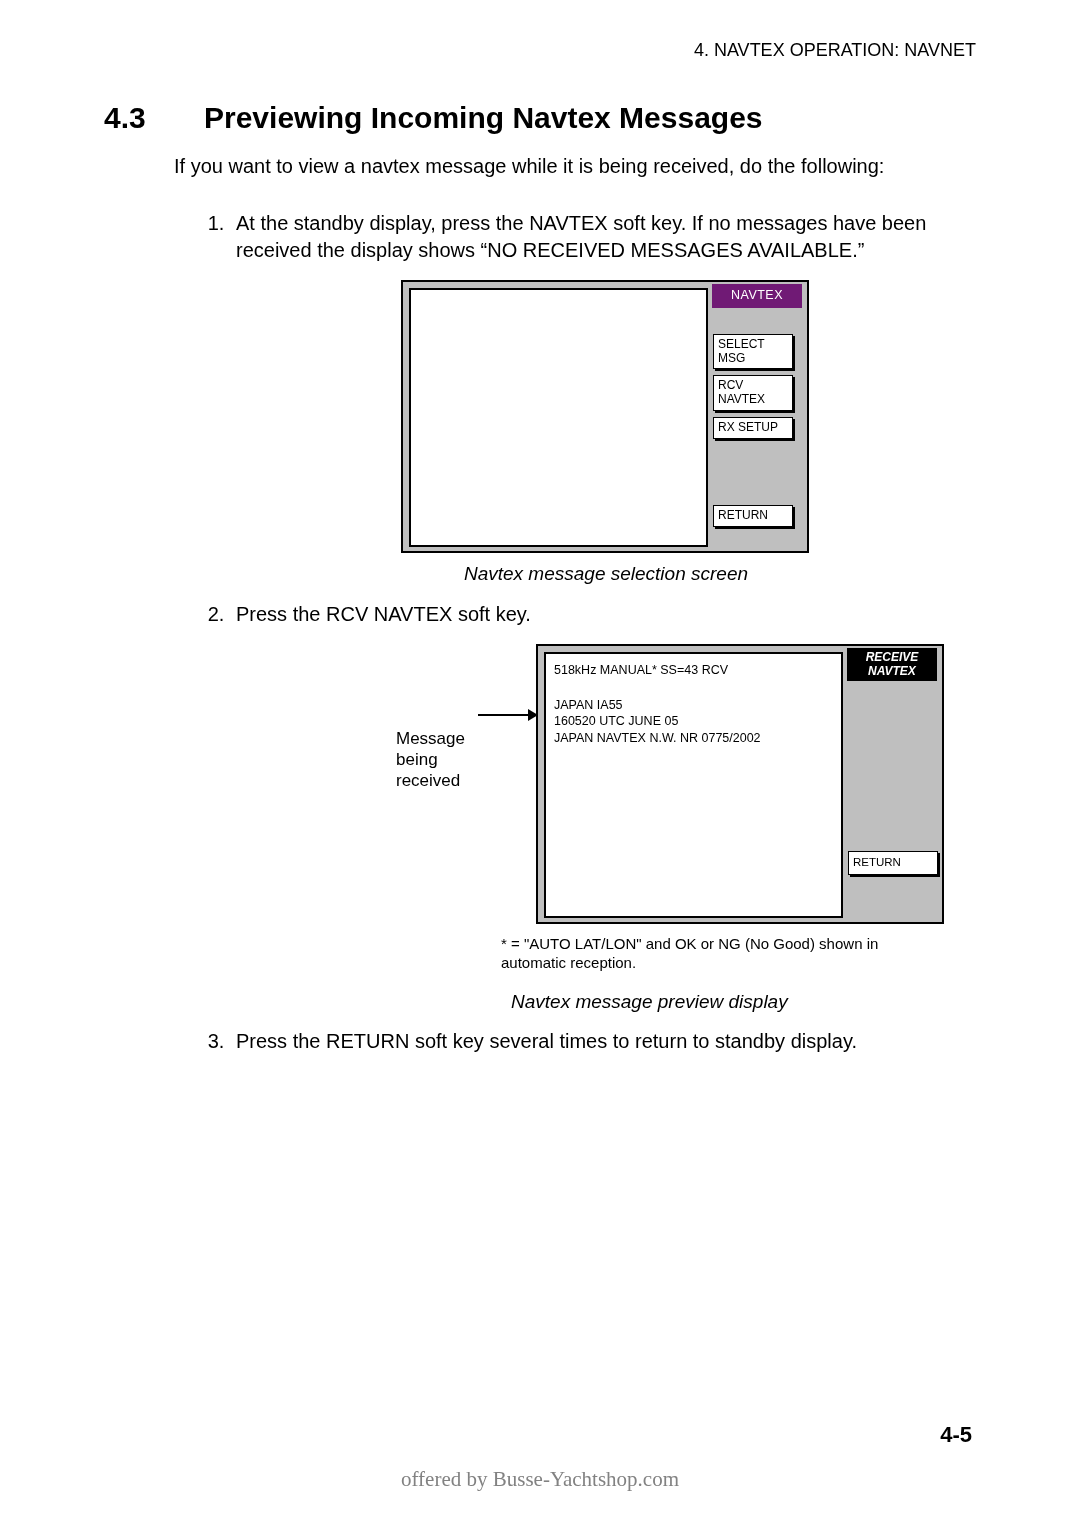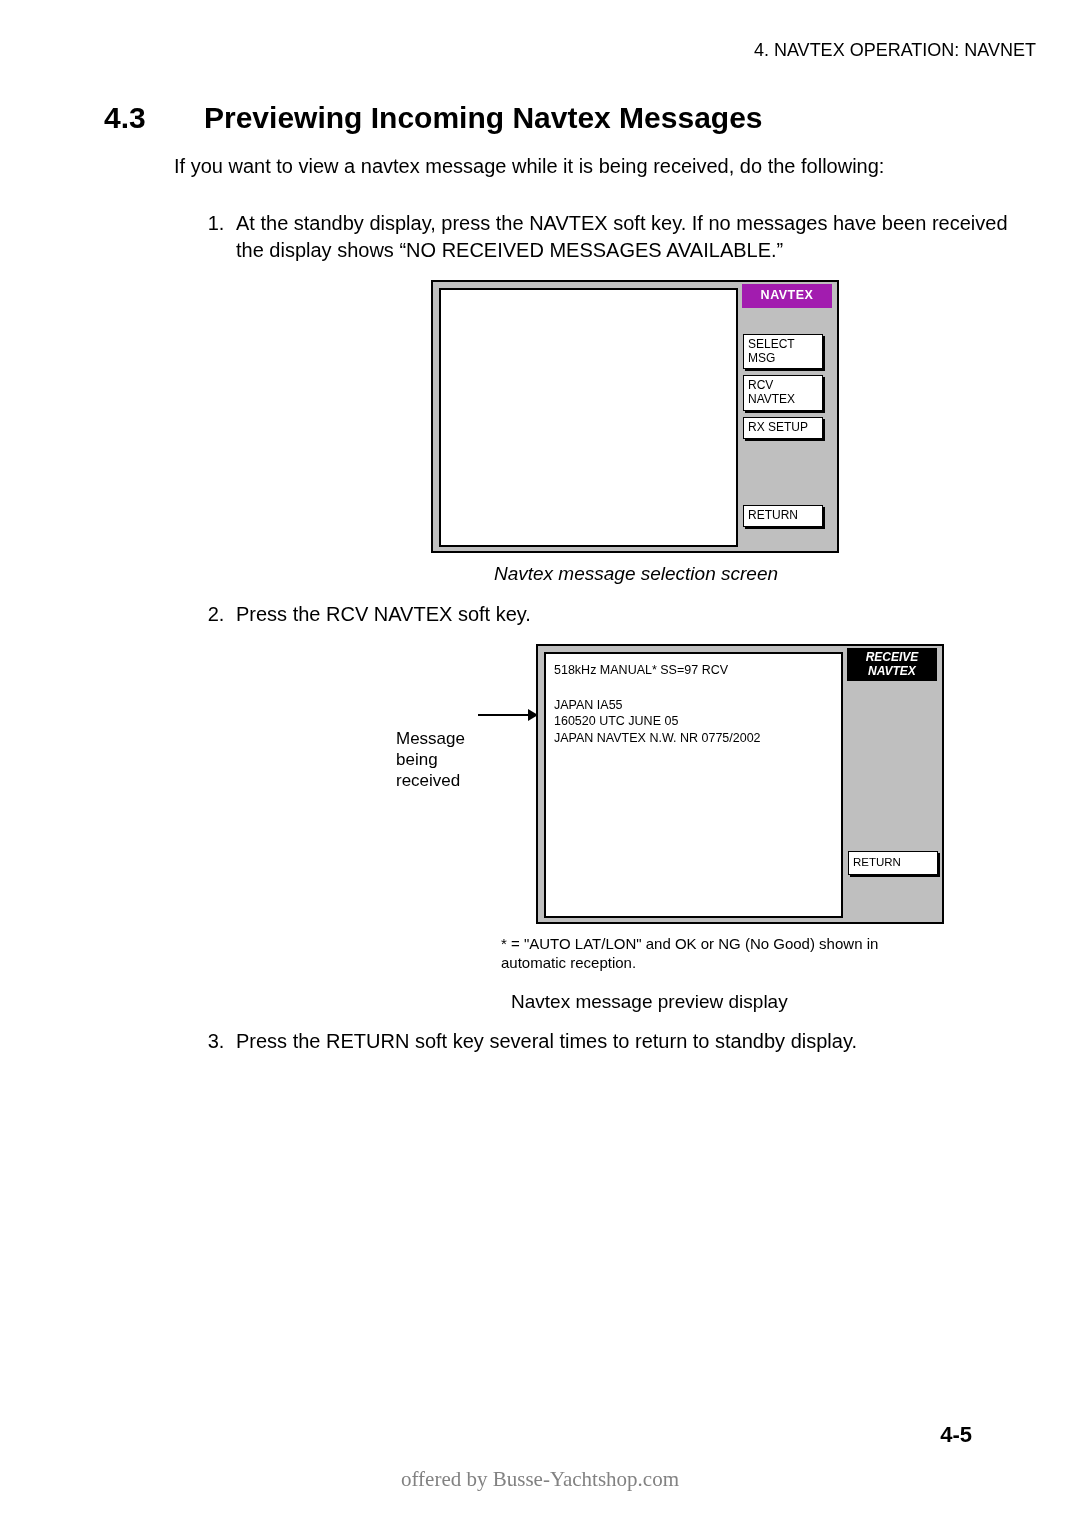--- a/index.html
+++ b/index.html
@@ -7,21 +7,21 @@
     padding: 0;
     background: #fff;
     font-family: Arial, Helvetica, sans-serif;
     color: #000;
     width: 1080px;
   }
   .page {
     width: 1080px;
     min-height: 1528px;
     box-sizing: border-box;
-    padding: 40px 44px 30px 104px;
+    padding: 40px 104px 30px 104px;
     position: relative;
   }
   .running-header {
     text-align: right;
     font-size: 18px;
     margin-bottom: 40px;
     margin-top: 0;
   }
   .section-heading {
     display: flex;
@@ -87,24 +87,24 @@
   }
   .device1 .sidebar {
     position: absolute;
     right: 5px; top: 2px;
     width: 90px;
     display: flex;
     flex-direction: column;
     gap: 6px;
   }
   .side-title {
-    background: #a21caf;
+    background: #701a75;
     color: #fff;
     font-size: 12.5px;
-    font-weight: bold;
+    font-weight: normal;
     text-align: center;
     padding: 3px 0 4px 0;
     letter-spacing: 0.5px;
   }
   .softkey {
     background: #fff;
     border: 1.5px solid #000;
     box-shadow: 2px 2px 0 #000;
     font-size: 12px;
     line-height: 1.15;
@@ -199,20 +199,21 @@
     margin-top: 170px;
   }
 
   .footnote {
     font-size: 15px;
     margin: 10px 0 4px 265px;
     line-height: 1.3;
     width: 420px;
   }
   .caption2 {
+    font-style: italic;
     font-size: 19px;
     margin-left: 275px;
     margin-top: 16px;
   }
 
   .page-number {
     position: absolute;
     bottom: 80px;
     right: 108px;
     font-size: 22px;
@@ -269,21 +270,21 @@
       <span>Press the RCV NAVTEX soft key.</span>
 
       <div class="figure-block">
         <div class="device2-outer">
           <div class="callout">Message being received</div>
           <div class="callout-line"></div>
           <div class="callout-arrow"></div>
 
           <div class="device2">
             <div class="mainarea2">
-              <div>518kHz MANUAL* SS=97 RCV</div>
+              <div>518kHz MANUAL* SS=43 RCV</div>
               <div class="gap"></div>
               <div>JAPAN  IA55</div>
               <div>160520 UTC JUNE 05</div>
               <div>JAPAN NAVTEX N.W. NR 0775/2002</div>
             </div>
             <div class="sidebar2">
               <div class="side-title2">RECEIVE NAVTEX</div>
               <div class="softkey2">RETURN</div>
             </div>
           </div>

